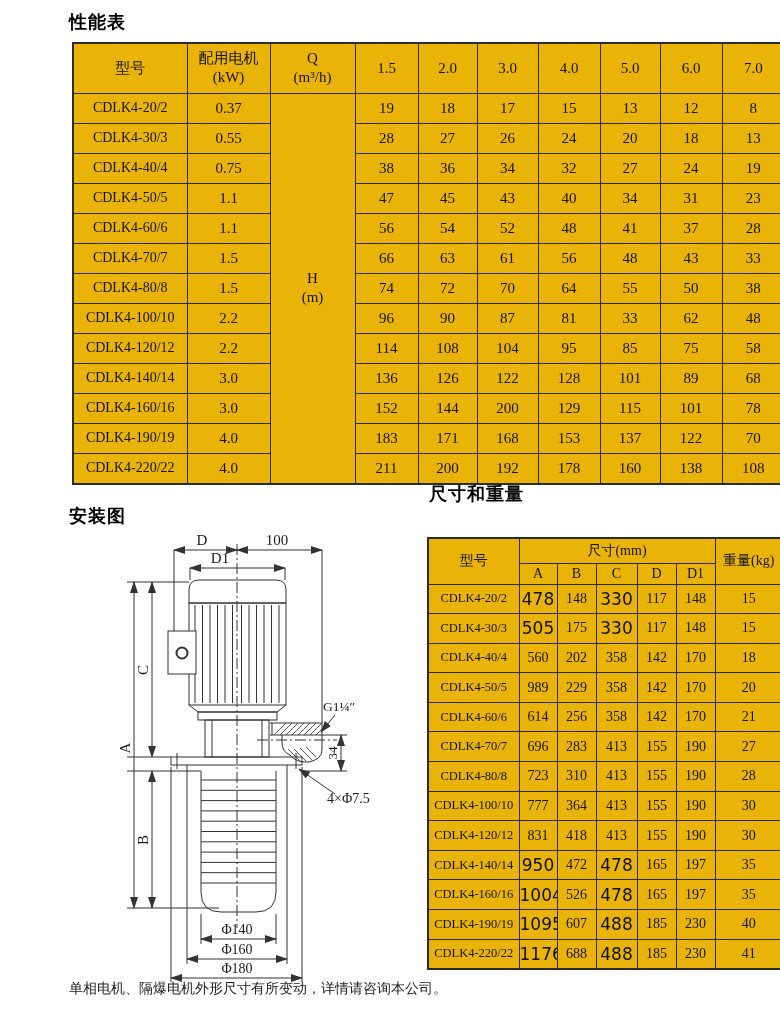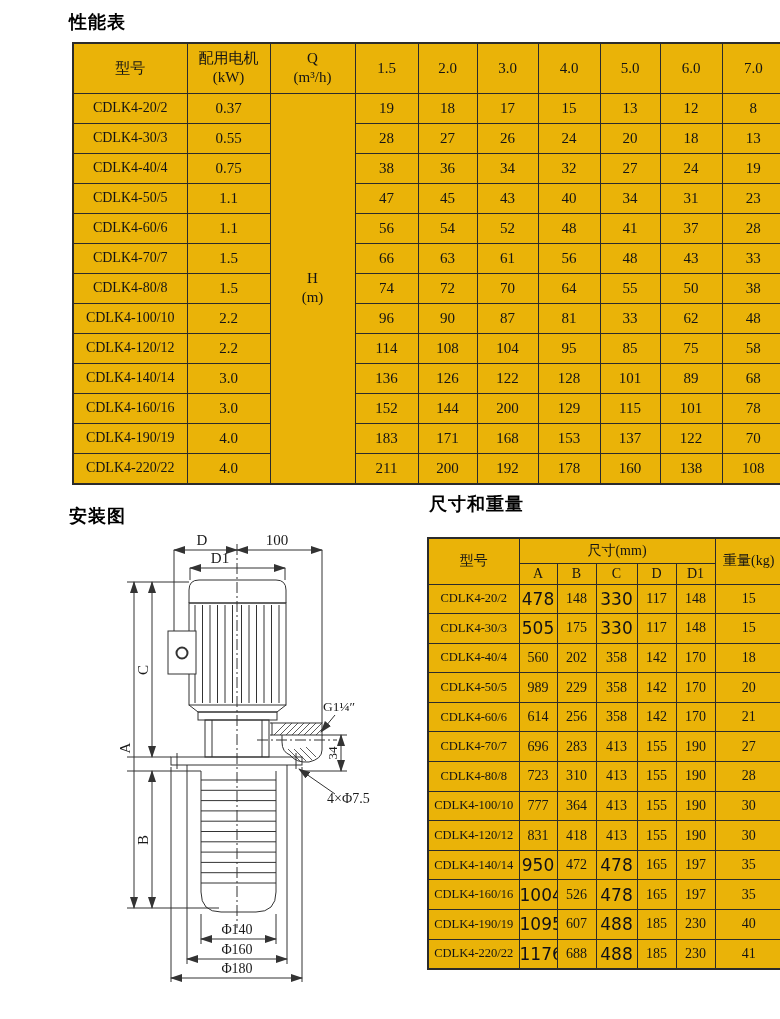--- a/index.html
+++ b/index.html
@@ -210,21 +210,21 @@
           <td>192</td>
           <td>178</td>
           <td>160</td>
           <td>138</td>
           <td>108</td>
         </tr>
       </tbody>
   </table>
 
   <div class="sec-title" style="left:30px;top:504px;">安装图</div>
-  <div class="sec-title" style="left:390px;top:492px;">尺寸和重量</div>
+  <div class="sec-title" style="left:390px;top:482px;">尺寸和重量</div>
 
   <svg class="dwg" width="335" height="460" viewBox="0 0 335 460">
     <defs>
       <marker id="ah" markerWidth="12" markerHeight="8" refX="11" refY="4" orient="auto-start-reverse">
         <path d="M0,0 L12,4 L0,8 Z" fill="#333"></path>
       </marker>
     </defs>
     <g stroke="#333" stroke-width="1" fill="none">
 
       <line x1="148" y1="16" x2="148" y2="400" stroke-dasharray="11 3 2 3"></line>
@@ -447,14 +447,15 @@
           <td class="alt">1176</td>
           <td>688</td>
           <td class="alt">488</td>
           <td>185</td>
           <td>230</td>
           <td>41</td>
         </tr>
       </tbody>
   </table>
 
+  <div class="footnote">单相电机、隔爆电机外形尺寸有所变动，详情请咨询本公司。</div>
 
 </div>
 
 </body></html>

